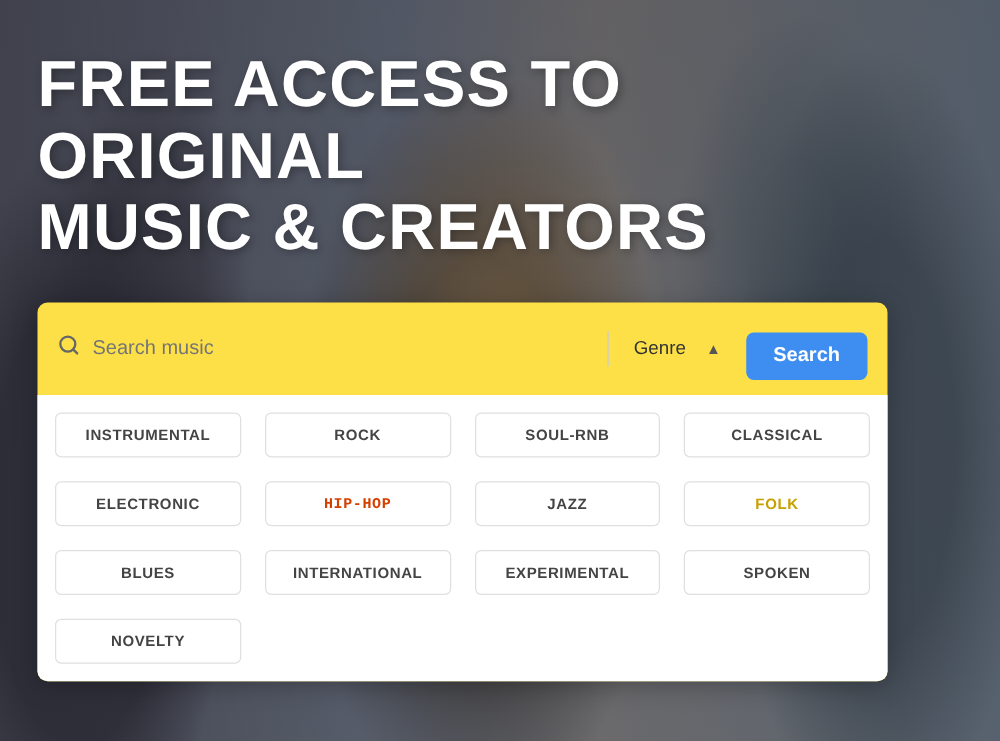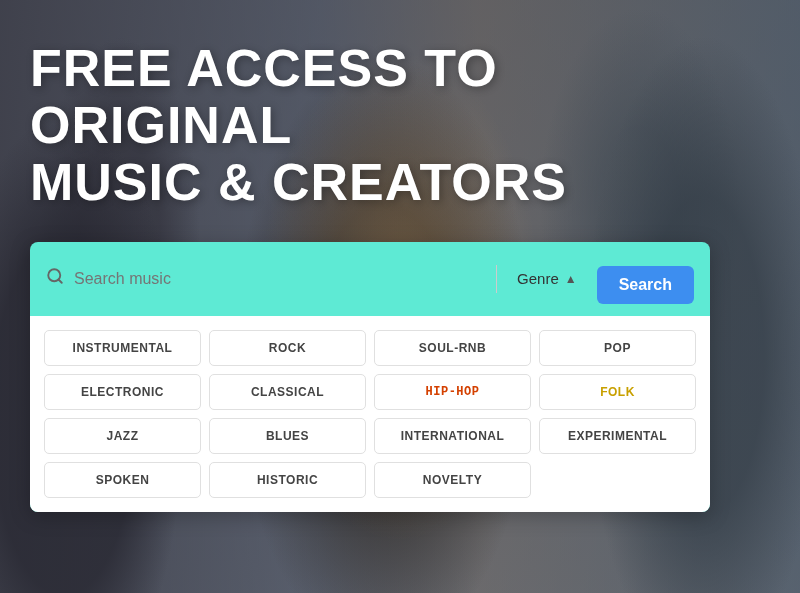--- a/index.html
+++ b/index.html
@@ -61,21 +61,21 @@
       font-weight: 900;
       line-height: 1.1;
       text-transform: uppercase;
       letter-spacing: 1px;
       margin-bottom: 30px;
       max-width: 660px;
       text-shadow: 2px 2px 8px rgba(0,0,0,0.3);
     }
 
     .search-panel {
-      background: #5eead4;
+      background: #fde047;
       border-radius: 8px;
       box-shadow: 0 4px 20px rgba(0,0,0,0.25);
       overflow: visible;
       max-width: 680px;
     }
 
     .search-bar {
       display: flex;
       align-items: center;
       padding: 12px 16px;
@@ -101,21 +101,21 @@
     .divider-line {
       width: 1px;
       height: 28px;
       background: #ccc;
       flex-shrink: 0;
     }
 
     .genre-selector {
       display: flex;
       align-items: center;
-      gap: 6px;
+      gap: 16px;
       padding: 4px 10px;
       cursor: pointer;
       font-size: 15px;
       color: #333;
       font-weight: 500;
       white-space: nowrap;
     }
 
     .genre-selector .chevron {
       font-size: 12px;
@@ -131,21 +131,21 @@
       font-size: 16px;
       font-weight: 600;
       cursor: pointer;
       white-space: nowrap;
       margin-top: 12px;
     }
 
     .genre-grid {
       display: grid;
       grid-template-columns: repeat(4, 1fr);
-      gap: 8px;
+      gap: 19px;
       padding: 14px 14px;
       background: #fff;
       border-radius: 0 0 8px 8px;
     }
 
     .genre-tag {
       border: 1.5px solid #e0e0e0;
       border-radius: 5px;
       padding: 10px 8px;
       text-align: center;
@@ -201,28 +201,26 @@
       </div>
 
       <button class="search-btn">Search</button>
 
     </div>
 
     <div class="genre-grid" id="genre-grid">
     <div class="genre-tag">INSTRUMENTAL</div>
         <div class="genre-tag">ROCK</div>
         <div class="genre-tag">SOUL-RNB</div>
-        <div class="genre-tag">POP</div>
+        <div class="genre-tag">CLASSICAL</div>
         <div class="genre-tag">ELECTRONIC</div>
-        <div class="genre-tag">CLASSICAL</div>
         <div class="genre-tag highlighted-red">HIP-HOP</div>
+        <div class="genre-tag">JAZZ</div>
         <div class="genre-tag highlighted">FOLK</div>
-        <div class="genre-tag">JAZZ</div>
         <div class="genre-tag">BLUES</div>
         <div class="genre-tag">INTERNATIONAL</div>
         <div class="genre-tag">EXPERIMENTAL</div>
         <div class="genre-tag">SPOKEN</div>
-        <div class="genre-tag">HISTORIC</div>
         <div class="genre-tag">NOVELTY</div>
       </div>
   </div>
 
 </div>
 
 </body></html>

